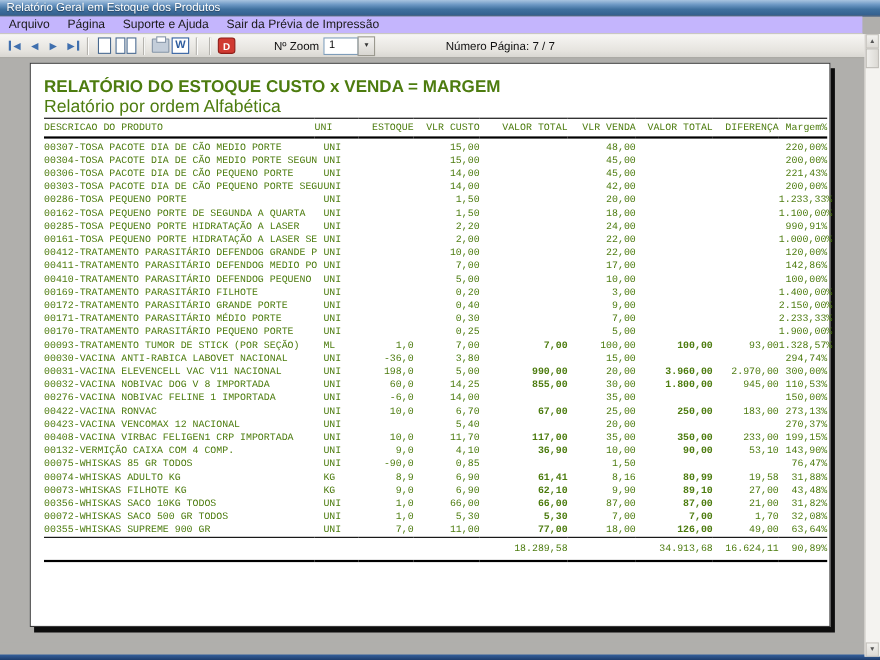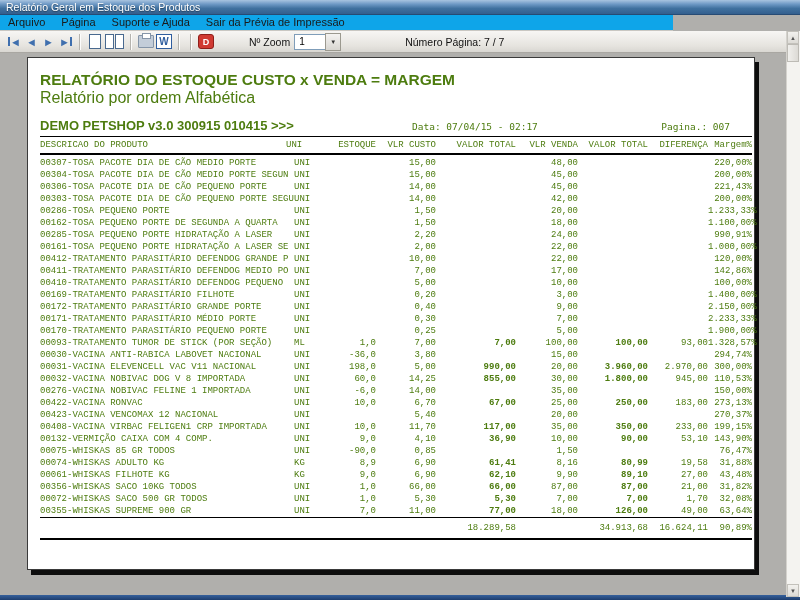--- a/index.html
+++ b/index.html
@@ -6,21 +6,21 @@
   body{width:800px;height:600px;overflow:hidden;font-family:"Liberation Sans",sans-serif;background:#b0afac;}
   .window{position:relative;width:800px;height:600px;}
 
   
   .titlebar{position:absolute;top:0;left:0;width:800px;height:14px;
     background:linear-gradient(180deg,#a8c4e0 0%,#6d98c4 30%,#40719f 60%,#335f8e 100%);
     border-bottom:1px solid #274b74;}
   .titlebar .t{color:#fff;font-size:10.5px;line-height:14px;padding-left:6px;text-shadow:0 1px 1px rgba(0,0,0,.4);}
 
   
-  .menubar{position:absolute;top:15px;left:0;width:673px;height:15px;background:#0ea5e9;border-bottom:1px solid #c9c7c2;
+  .menubar{position:absolute;top:15px;left:0;width:784px;height:15px;background:#c4b5fd;border-bottom:1px solid #c9c7c2;
     display:flex;align-items:flex-start;}
   .menubar .mi{font-size:11px;color:#1a1a1a;padding:0 8px;line-height:15px;cursor:default;}
 
   
   .toolbar{position:absolute;top:31px;left:0;width:800px;height:22px;
     background:linear-gradient(180deg,#f7f6f4 0%,#e6e4df 70%,#d9d7d2 100%);
     border-bottom:1px solid #a9a7a2;display:flex;align-items:center;padding-left:6px;box-sizing:border-box;}
   .tb-btn{display:flex;align-items:center;justify-content:center;height:18px;min-width:15px;margin:0 1px;cursor:pointer;}
   .nav-glyph{color:#3f6fae;font-size:11px;line-height:18px;}
   .nav-bar{width:2px;height:9px;background:#3f6fae;display:inline-block;}
@@ -142,25 +142,20 @@
       <span class="zoom-dd">▼</span>
     </div>
     <span class="pageinfo">Número Página: 7 / 7</span>
   </div>
 
   <div class="workspace">
     <div class="page">
       <div class="report">
         <div class="r-title">RELATÓRIO DO ESTOQUE CUSTO x VENDA = MARGEM</div>
         <div class="r-sub">Relatório por ordem Alfabética</div>
-        <div class="r-meta">
-          <span class="r-company">DEMO PETSHOP v3.0 300915 010415 &gt;&gt;&gt;</span>
-          <span class="r-date">Data: 07/04/15 - 02:17</span>
-          <span class="r-page">Pagina.: 007</span>
-        </div>
         <table class="rt">
           <colgroup>
             <col class="c0">
               <col class="c1">
               <col class="c2">
               <col class="c3">
               <col class="c4">
             <col class="c5">
               <col class="c6">
               <col class="c7">
@@ -486,21 +481,21 @@
     <td>8,9</td>
     <td>6,90</td>
     <td>61,41</td>
     <td>8,16</td>
     <td>80,99</td>
     <td>19,58</td>
     <td>31,88%</td>
   </tr>
 
   <tr>
-    <td class="l">00061-WHISKAS FILHOTE KG</td>
+    <td class="l">00073-WHISKAS FILHOTE KG</td>
     <td class="l">KG</td>
     <td>9,0</td>
     <td>6,90</td>
     <td>62,10</td>
     <td>9,90</td>
     <td>89,10</td>
     <td>27,00</td>
     <td>43,48%</td>
   </tr>
 

